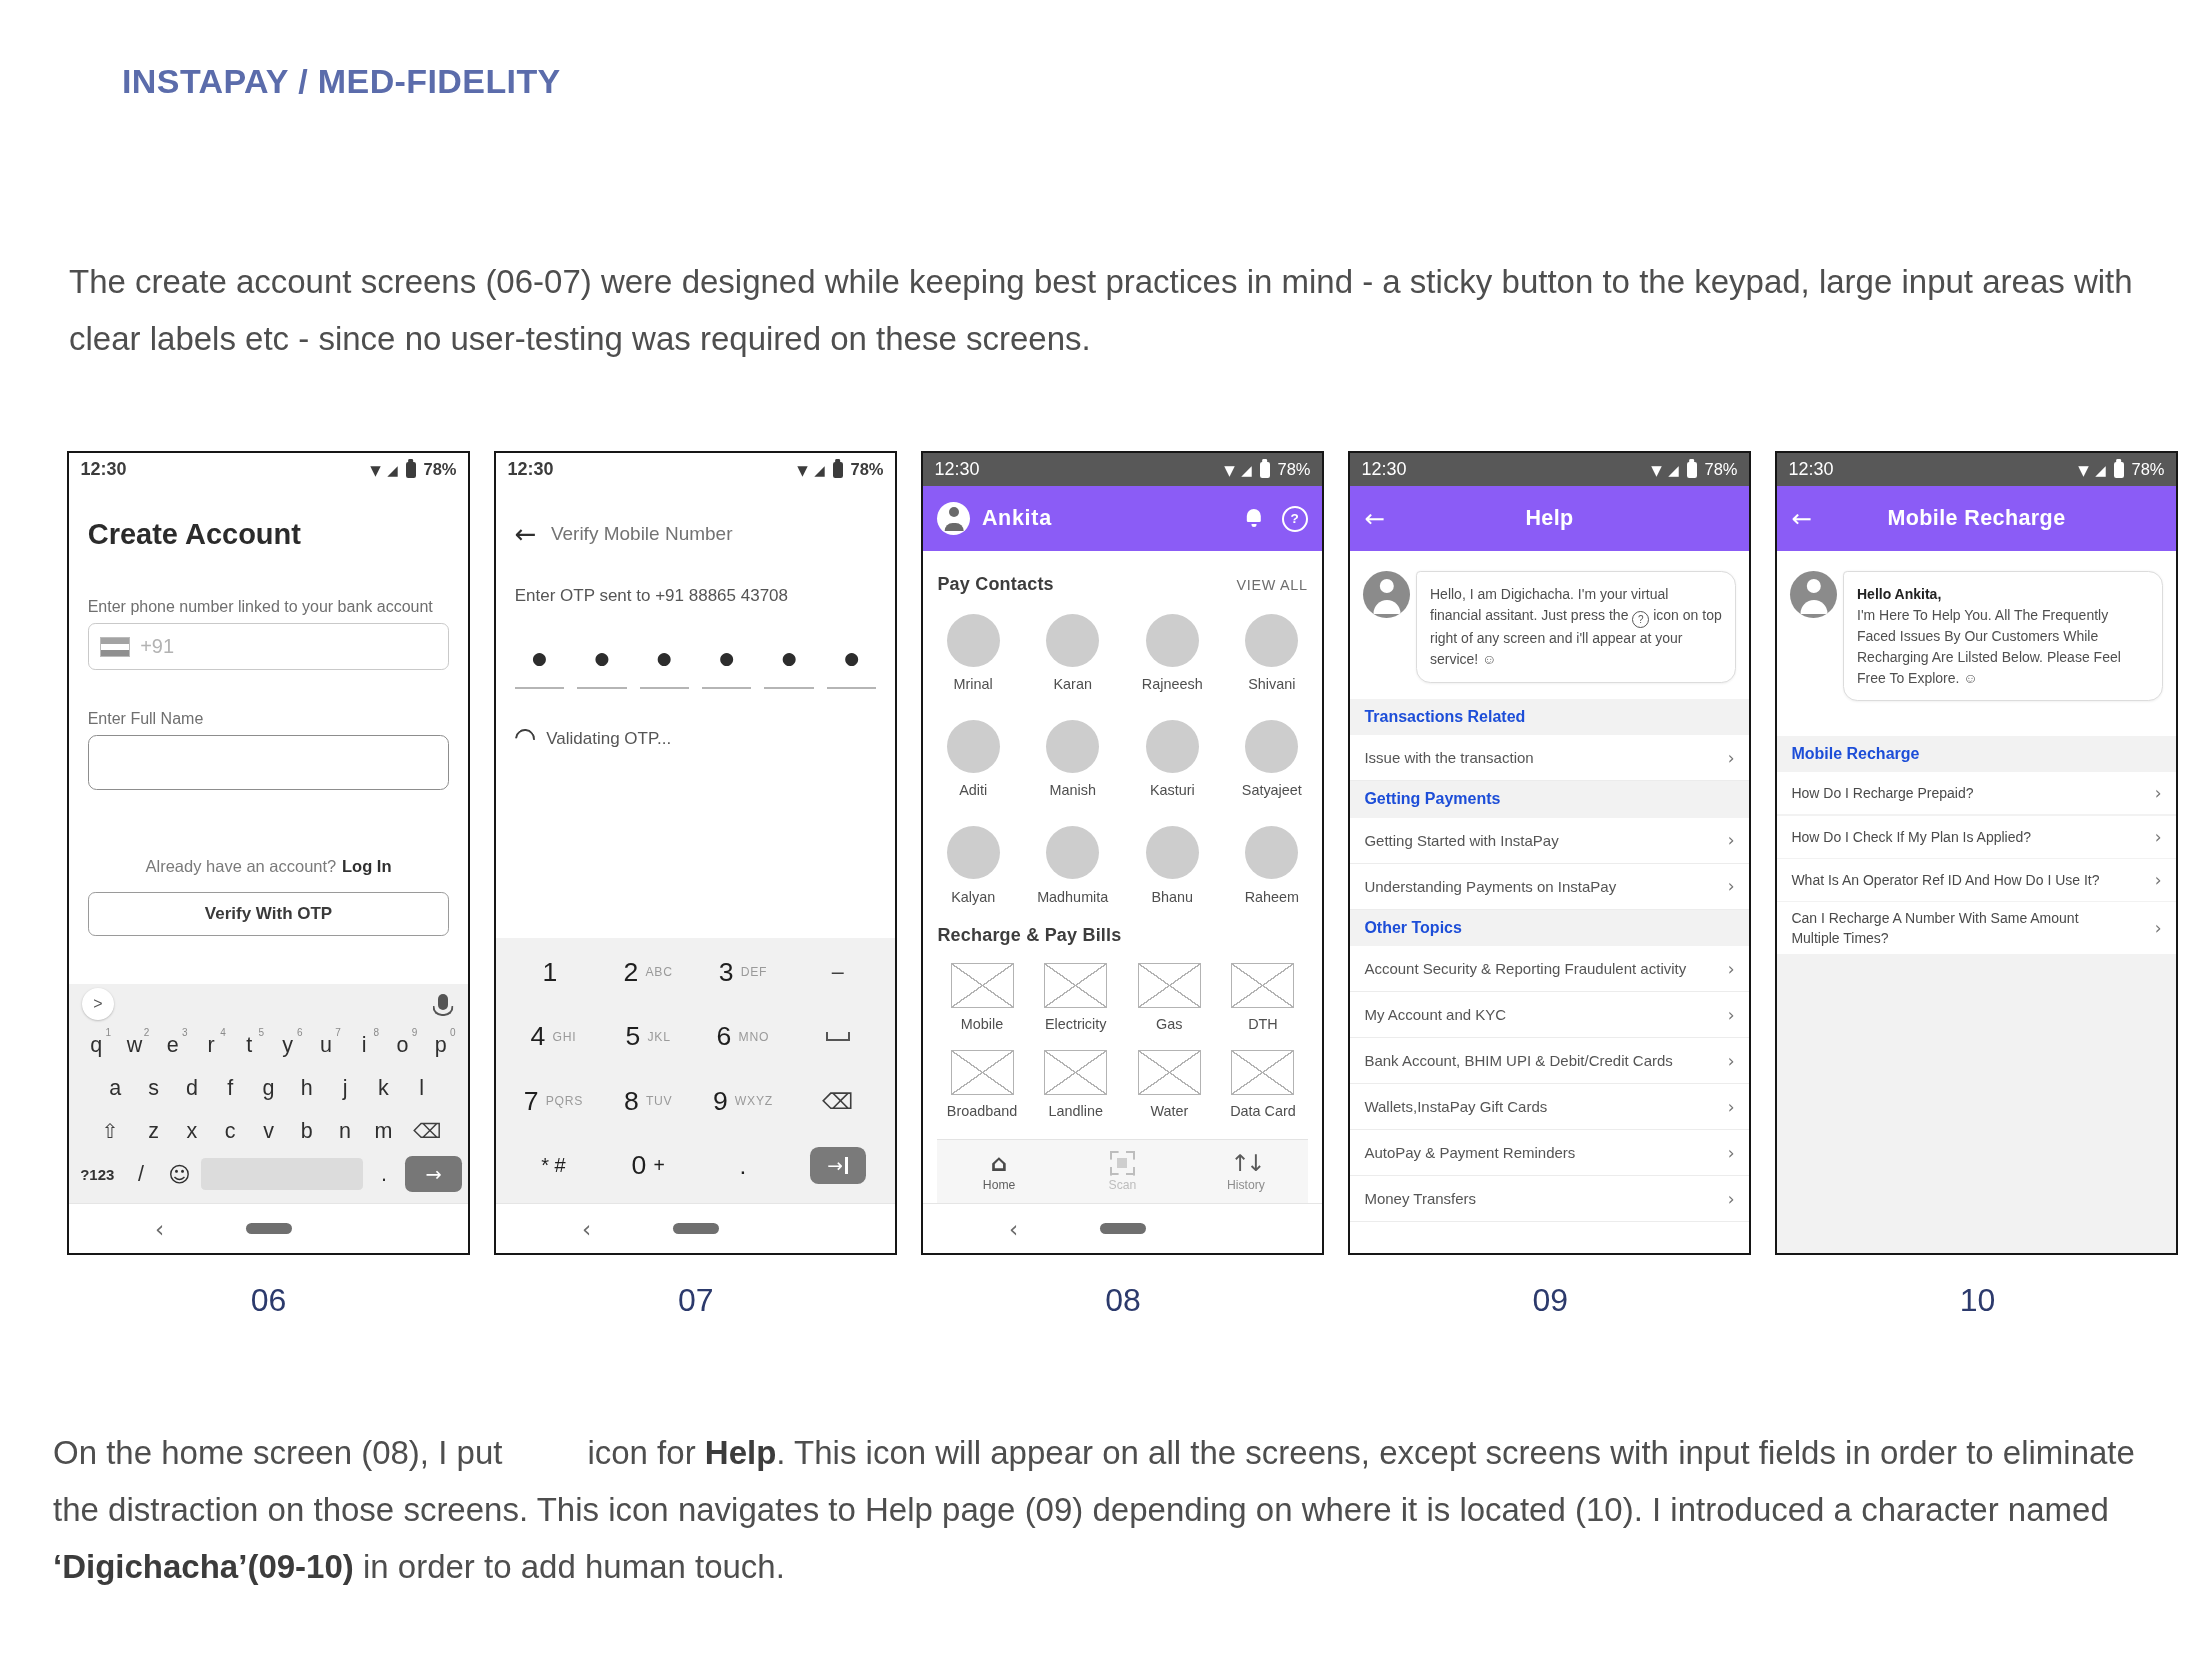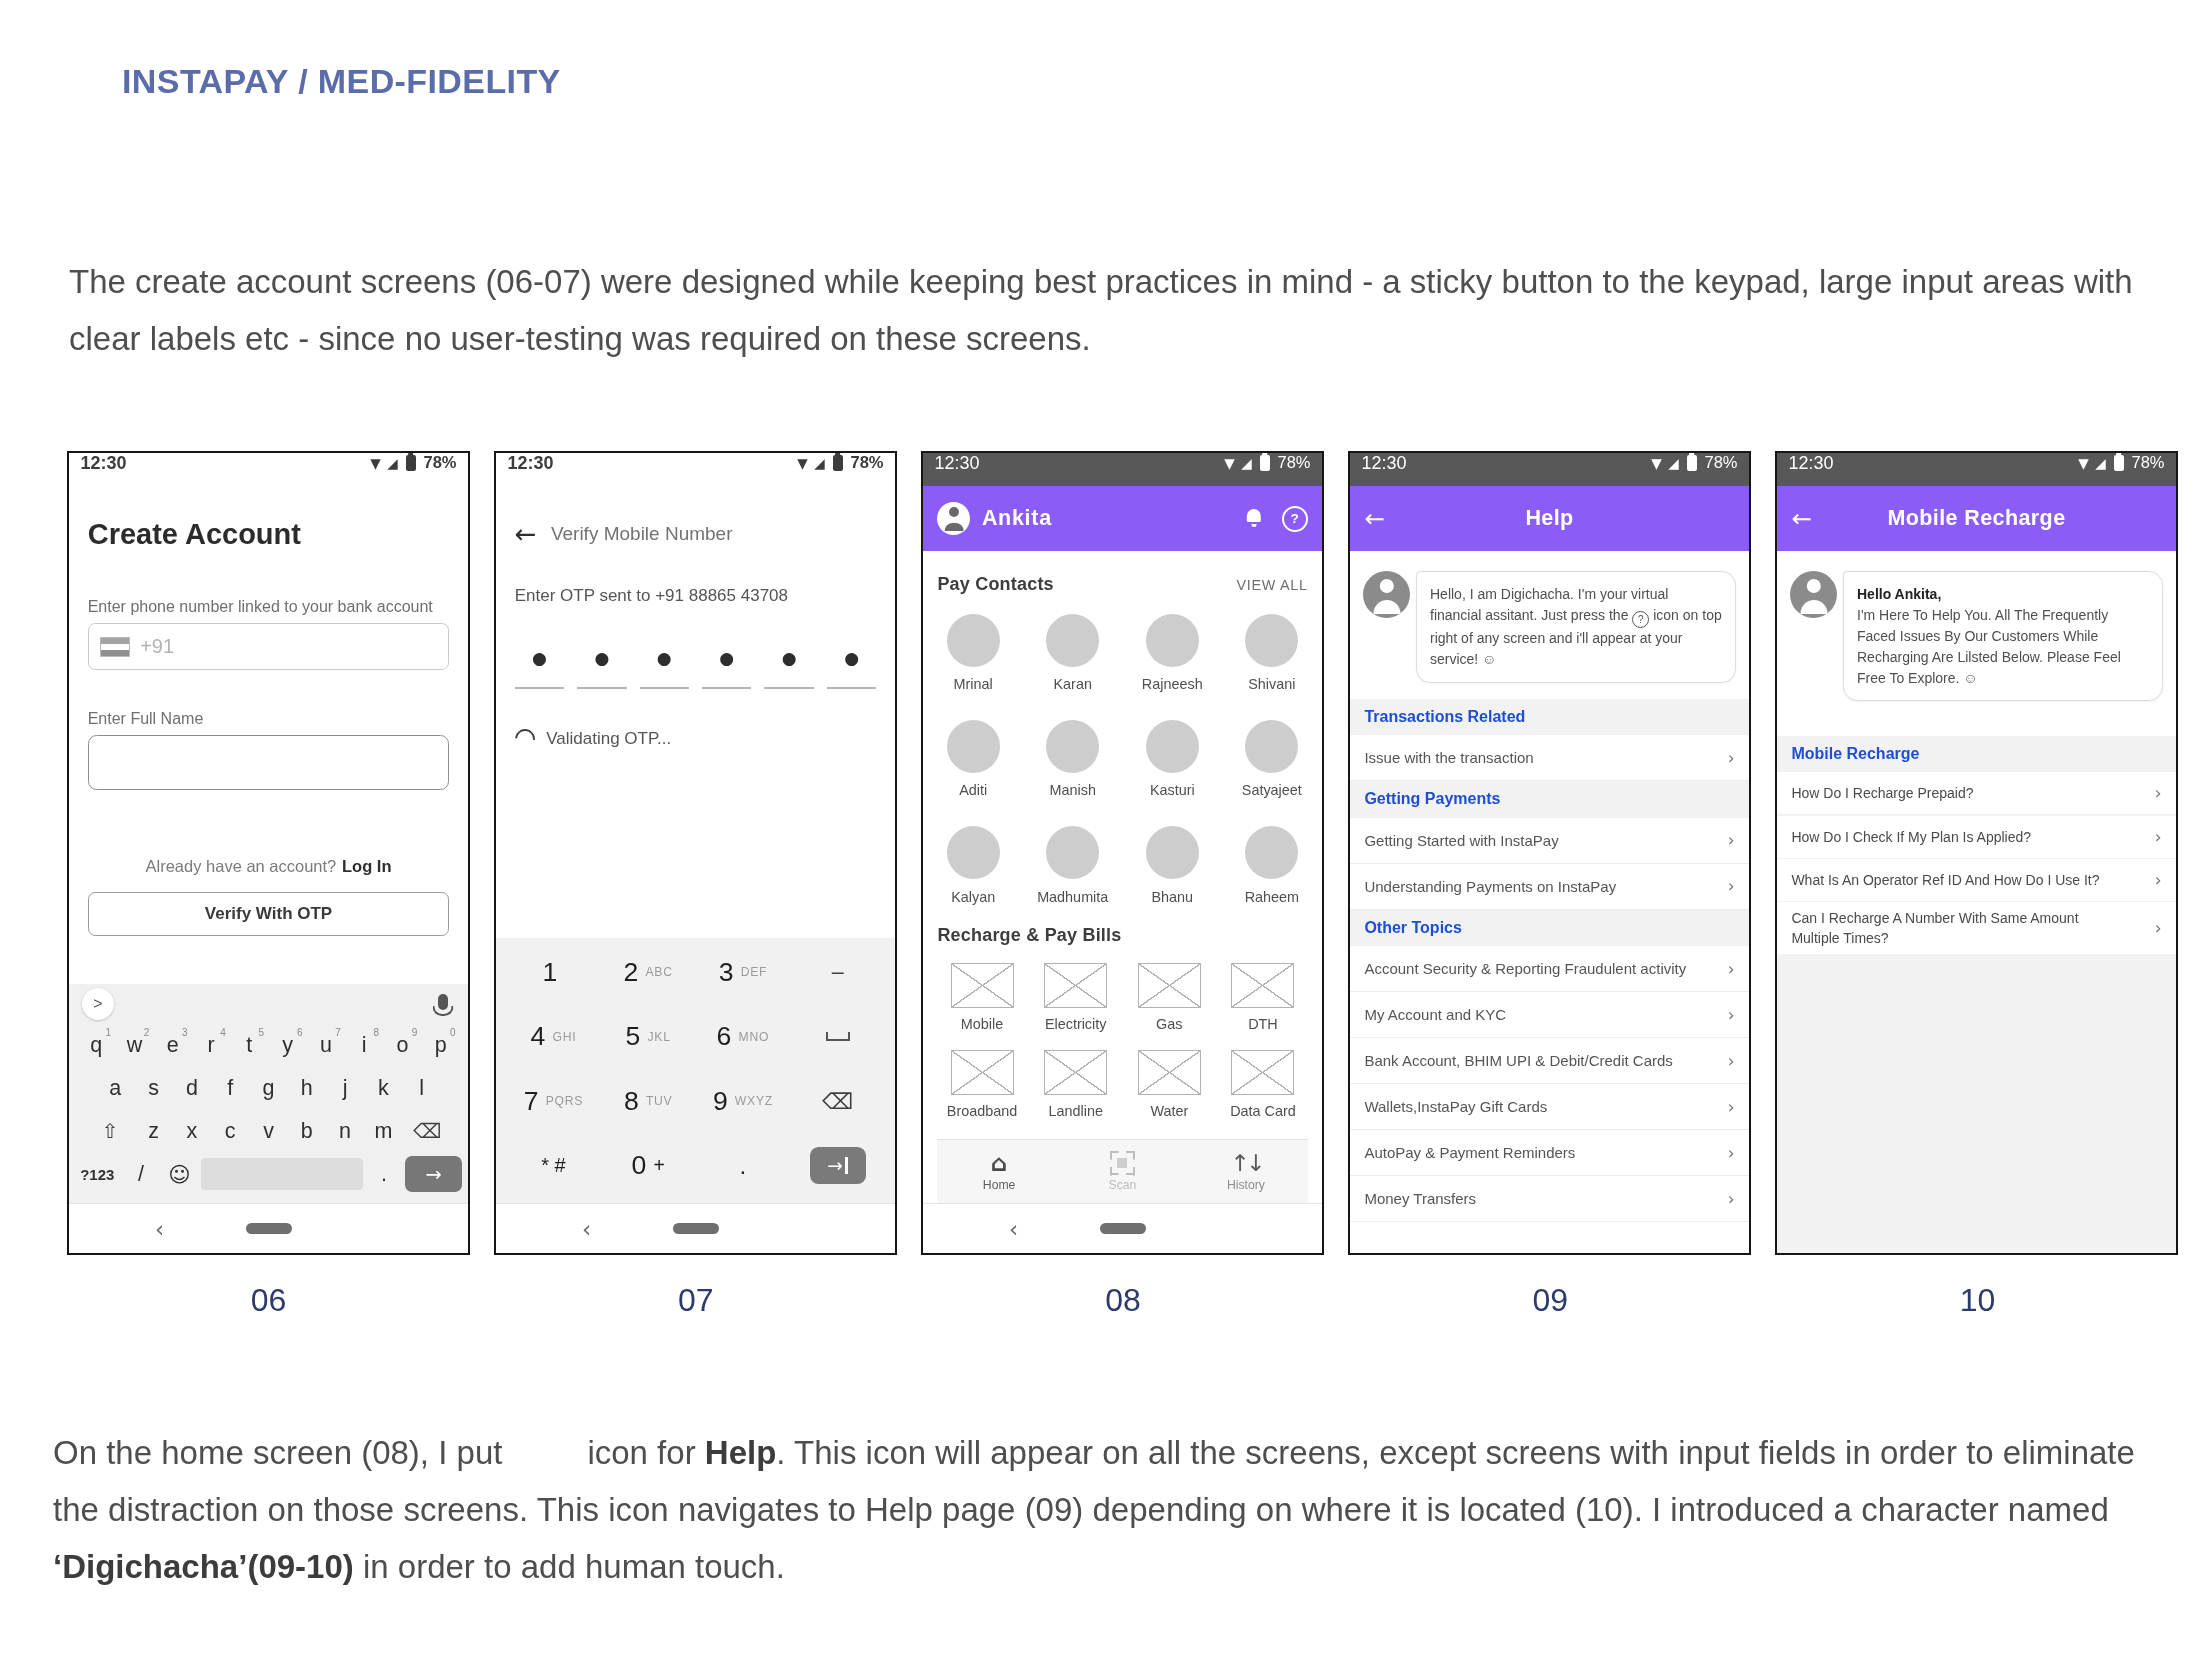--- a/index.html
+++ b/index.html
@@ -16,21 +16,21 @@
 
   
   .phone{position:absolute;top:451px;width:403px;height:804px;background:#fff;border:2.9px solid #161616;
          box-sizing:border-box;display:flex;flex-direction:column;overflow:hidden;}
   .p06{left:67px;} .p07{left:494px;} .p08{left:921px;} .p09{left:1348px;} .p10{left:1775px;}
 
   #pagenums{position:absolute;left:67px;top:1282px;width:2112px;display:flex;justify-content:space-between;}
   .pgnum{width:403px;text-align:center;font-size:32px;color:#2c3a6c;}
 
   
-  .statusbar{height:33px;flex:none;display:flex;justify-content:space-between;align-items:flex-start;
+  .statusbar{height:33px;flex:none;display:flex;justify-content:space-between;align-items:center;
              padding:0 11.5px;font-size:18px;font-weight:bold;color:#3c3c3c;}
   .statusbar .sbr{display:flex;align-items:center;gap:6.5px;font-size:16.5px;}
   .sb-ic{font-size:13.6px;}
   .batt{display:inline-block;width:10px;height:16px;border-radius:2.2px;background:currentColor;position:relative;margin:0 1.4px;}
   .batt::before{content:"";position:absolute;top:-2.9px;left:50%;transform:translateX(-50%);width:5.7px;height:2.9px;background:currentColor;border-radius:1.4px 1.4px 0 0;}
   .statusbar.dark{background:#585858;color:#fff;font-weight:normal;}
 
   
   .content{flex:1;display:flex;flex-direction:column;padding:0 18.7px;min-height:0;}
 

